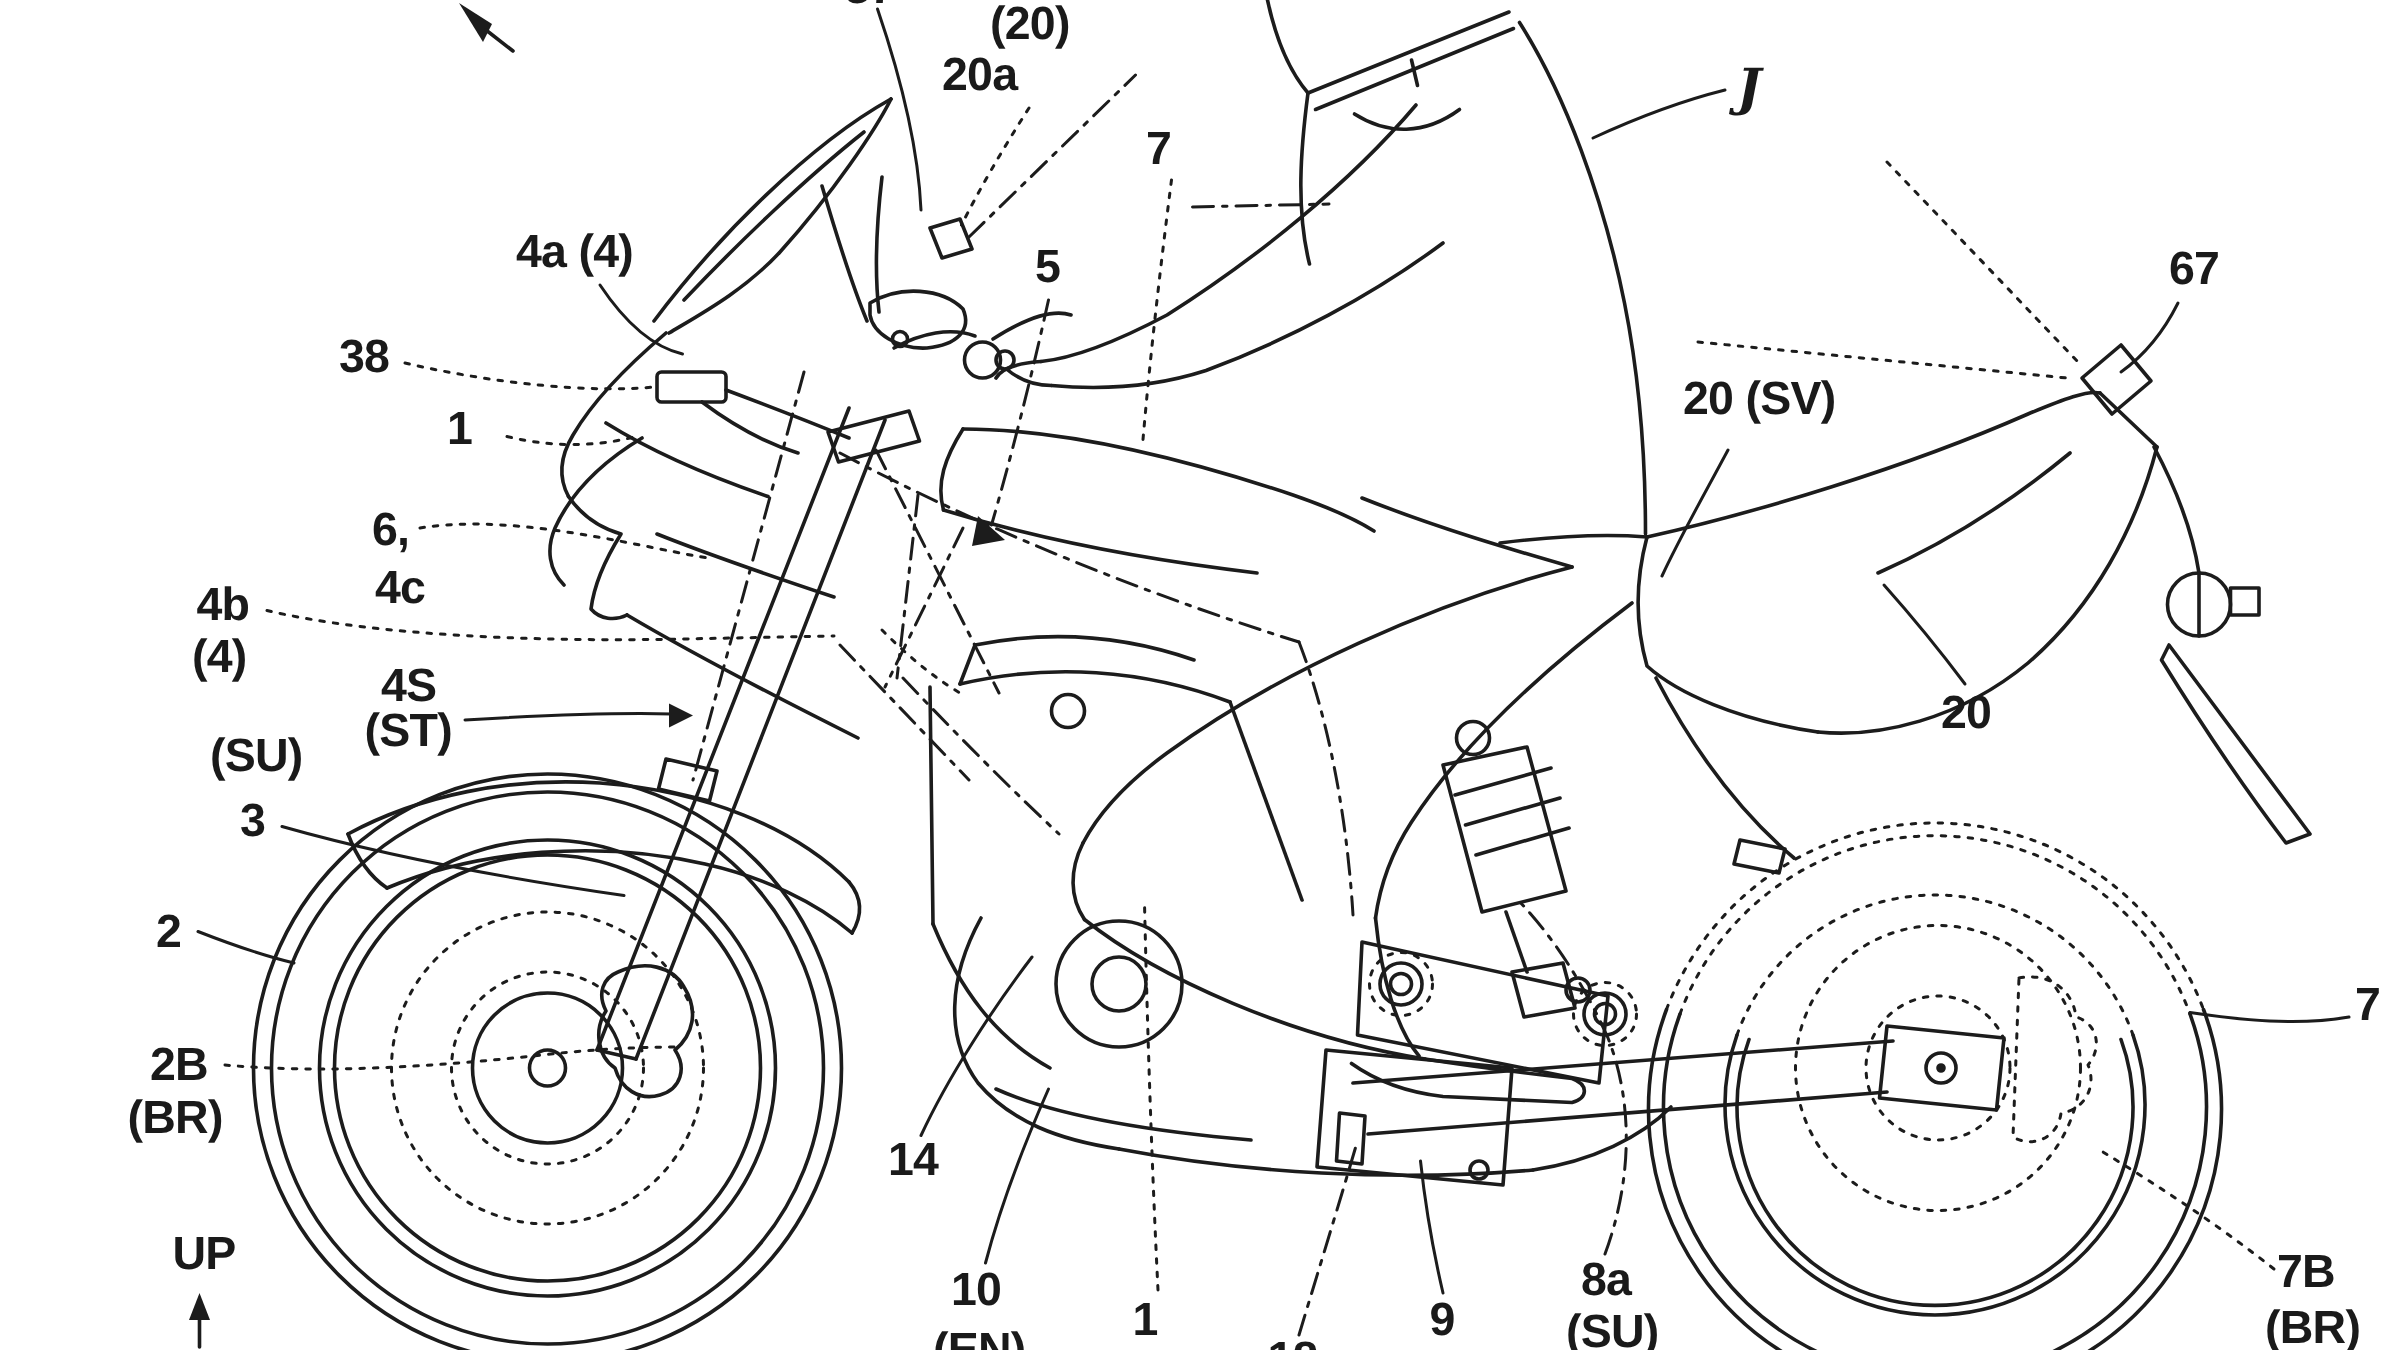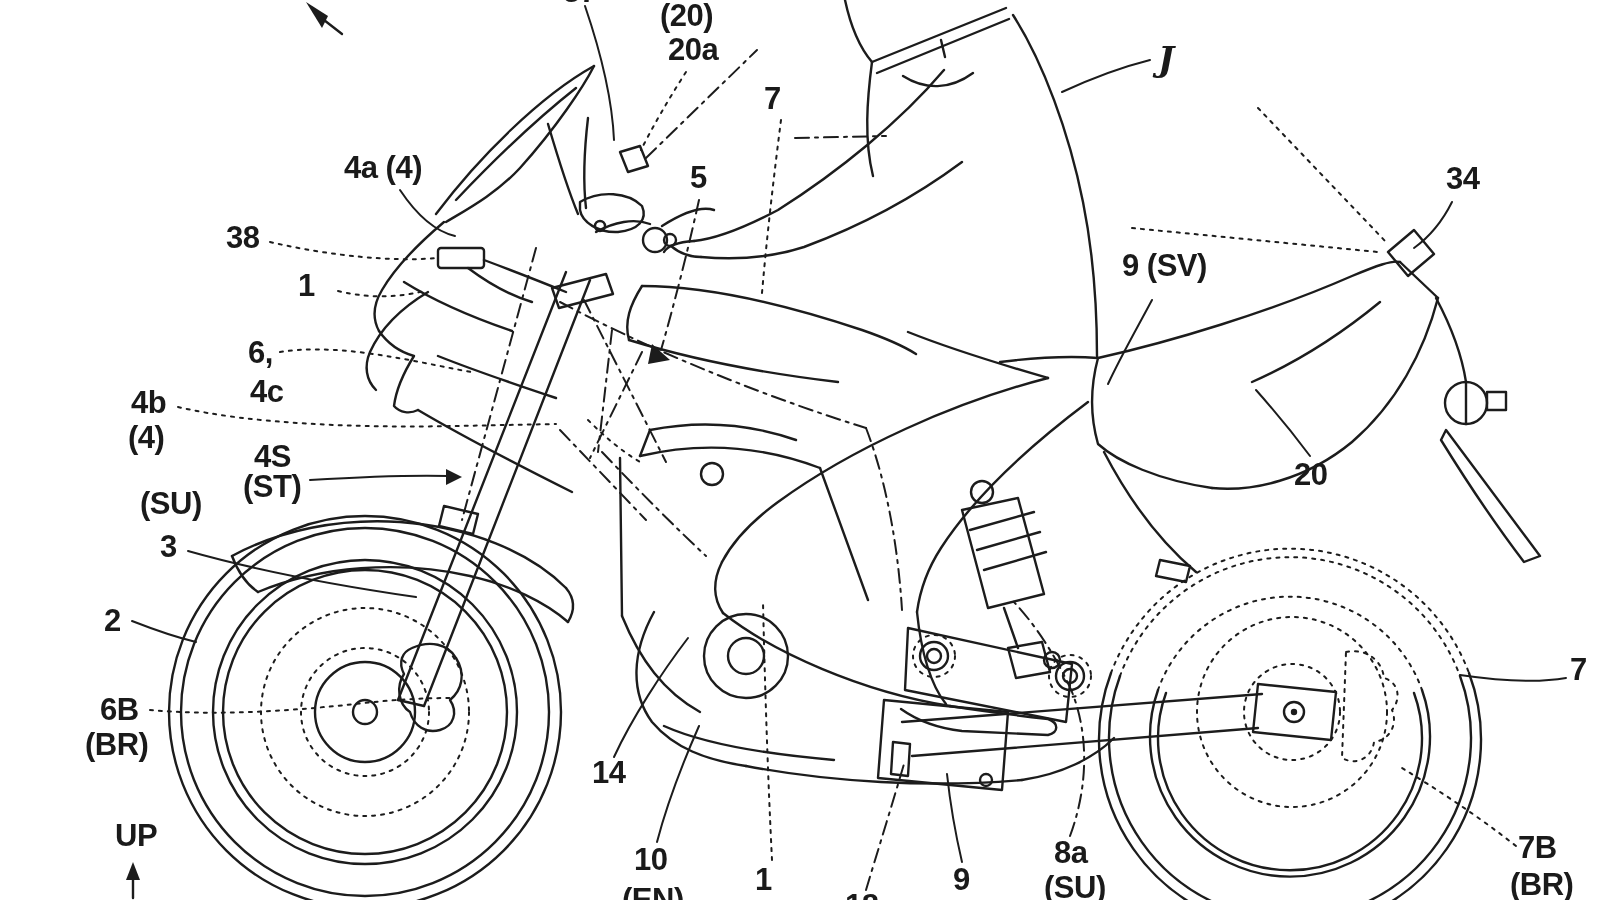--- a/index.html
+++ b/index.html
@@ -232,40 +232,40 @@
   <g>
     <polygon points="306,2 328,16 322,28" fill="#1c1c1c" stroke="none"></polygon>
     <path d="M 324,20 L 342,34"></path>
     <path d="M 133,898 L 133,874"></path>
     <polygon points="133,862 126,880 140,880" fill="#1c1c1c" stroke="none"></polygon>
   </g>
 </svg>
 
 <div class="lbl" style="left:563px;top:-24px">37</div>
 <div class="lbl" style="left:660px;top:0px">(20)</div>
-<div class="lbl" style="left:668px;top:34px">20a</div>
+<div class="lbl" style="left:628px;top:34px">20a</div>
 <div class="lbl" style="left:764px;top:83px">7</div>
 <div class="lbl serif" style="left:1158px;top:42px">J</div>
 <div class="lbl" style="left:344px;top:152px">4a (4)</div>
 <div class="lbl" style="left:690px;top:162px">5</div>
 <div class="lbl" style="left:226px;top:222px">38</div>
-<div class="lbl" style="left:1446px;top:163px">34</div>
+<div class="lbl" style="left:1446px;top:163px">67</div>
 <div class="lbl" style="left:298px;top:270px">1</div>
-<div class="lbl" style="left:1122px;top:250px">9 (SV)</div>
+<div class="lbl" style="left:1122px;top:250px">20 (SV)</div>
 <div class="lbl" style="left:248px;top:337px">6,</div>
 <div class="lbl" style="left:250px;top:376px">4c</div>
 <div class="lbl" style="left:131px;top:387px">4b</div>
 <div class="lbl" style="left:128px;top:422px">(4)</div>
 <div class="lbl" style="left:254px;top:441px">4S</div>
 <div class="lbl" style="left:243px;top:471px">(ST)</div>
 <div class="lbl" style="left:140px;top:488px">(SU)</div>
 <div class="lbl" style="left:160px;top:531px">3</div>
 <div class="lbl" style="left:1294px;top:459px">20</div>
 <div class="lbl" style="left:104px;top:605px">2</div>
-<div class="lbl" style="left:100px;top:694px">6B</div>
+<div class="lbl" style="left:100px;top:694px">2B</div>
 <div class="lbl" style="left:85px;top:729px">(BR)</div>
 <div class="lbl" style="left:1570px;top:654px">7</div>
 <div class="lbl" style="left:592px;top:757px">14</div>
 <div class="lbl" style="left:634px;top:844px">10</div>
 <div class="lbl" style="left:622px;top:884px">(EN)</div>
 <div class="lbl" style="left:755px;top:864px">1</div>
 <div class="lbl" style="left:845px;top:890px">18</div>
 <div class="lbl" style="left:953px;top:864px">9</div>
 <div class="lbl" style="left:1054px;top:837px">8a</div>
 <div class="lbl" style="left:1044px;top:872px">(SU)</div>

